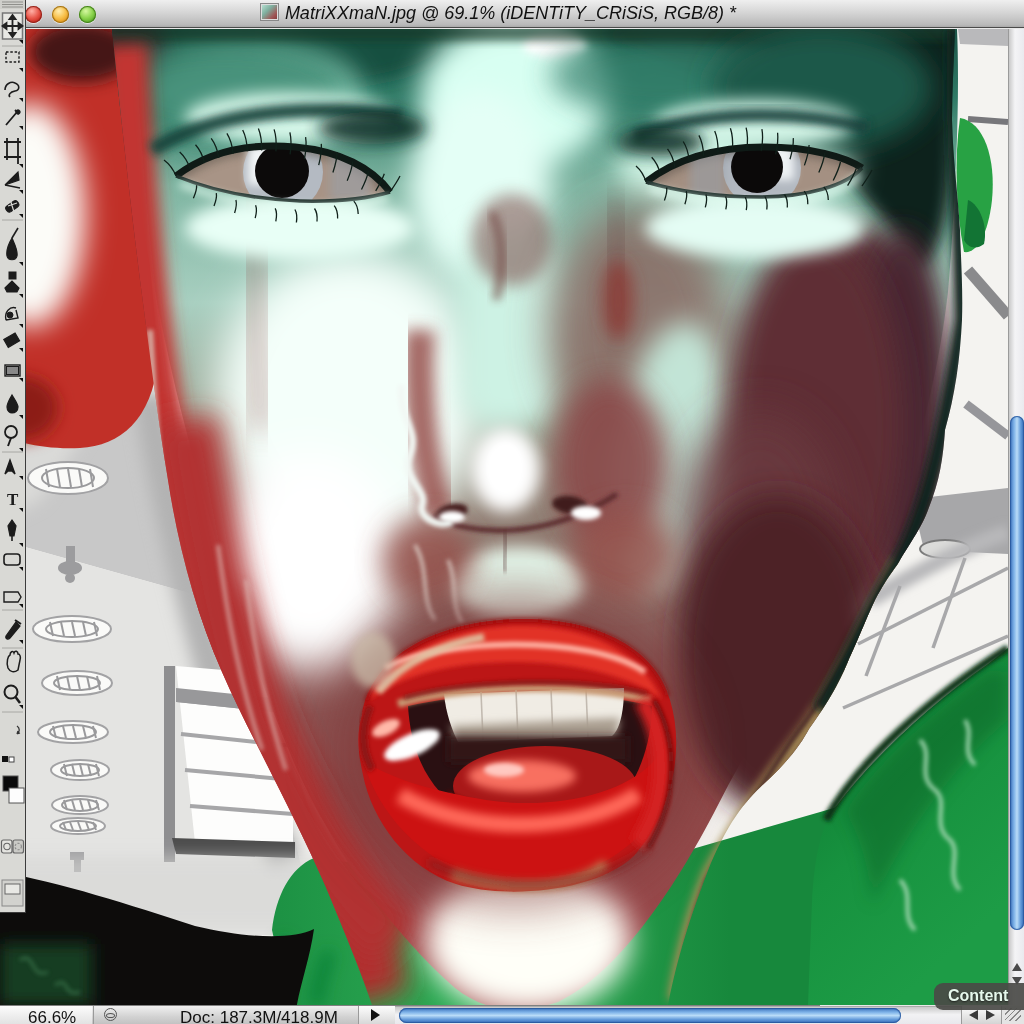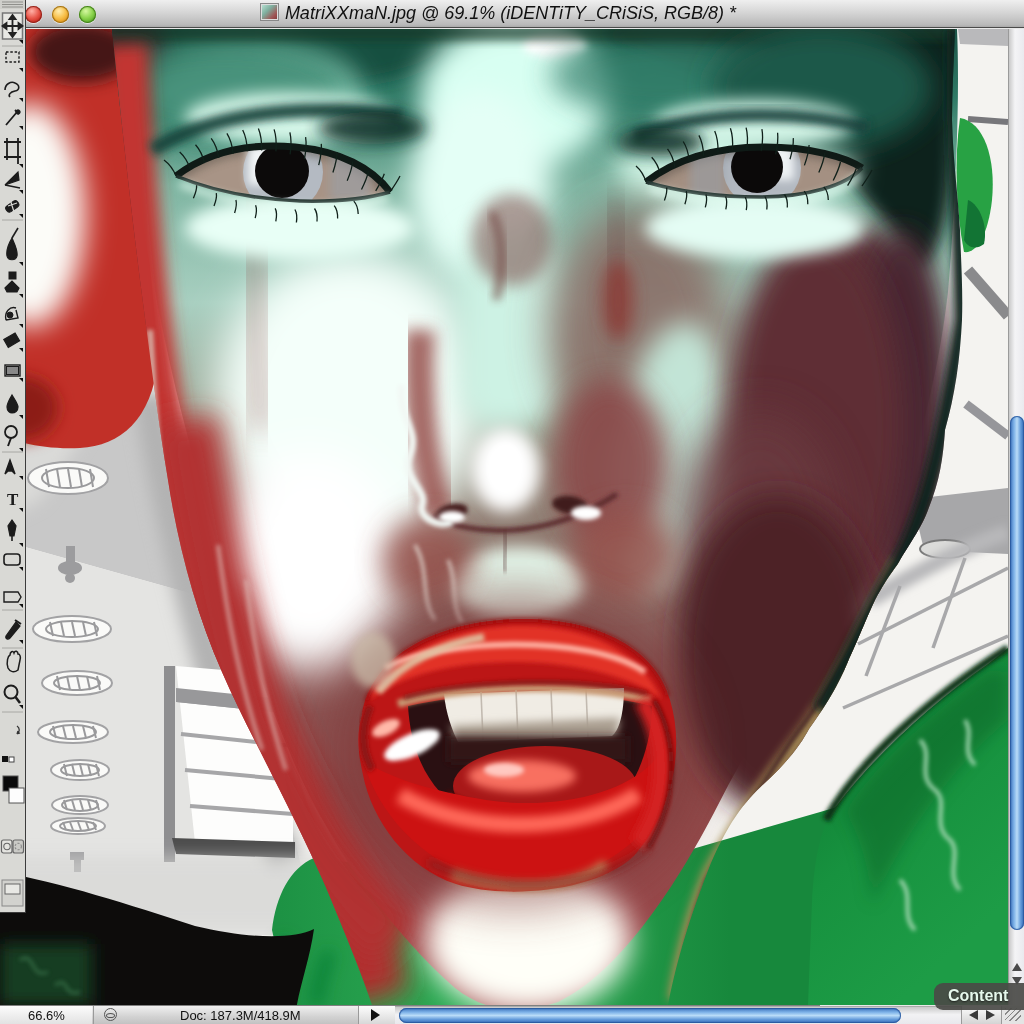--- a/index.html
+++ b/index.html
@@ -22,21 +22,21 @@
 #vscroll{position:absolute;left:1008px;top:29px;width:16px;height:976px;z-index:20;
 background:linear-gradient(90deg,#c9c9c9,#f4f4f6 40%,#eaeaee);border-left:1px solid #9a9a9a;box-sizing:border-box;}
 #vthumb{position:absolute;left:1px;top:387px;width:14px;height:514px;border-radius:7px;
 background:linear-gradient(90deg,#3a6fb8 0%,#7db2e8 28%,#b9dcf8 50%,#5e97d8 78%,#3a6fb8 100%);
 box-shadow:inset 0 0 1px 1px #2a5aa0;}
 .varr{position:absolute;left:3px;width:0;height:0;border-left:5px solid transparent;border-right:5px solid transparent;}
 #vup{bottom:34px;border-bottom:8px solid #4a4a4a;}
 #vdn{bottom:20px;border-top:8px solid #4a4a4a;}
 #statusbar{position:absolute;left:0;top:1005px;width:820px;height:19px;z-index:25;
 background:linear-gradient(#f0f0f0,#d2d2d2 60%,#c2c2c2);border-top:1px solid #808080;box-sizing:border-box;
-font-size:13px;color:#111;}
+font-size:17px;color:#111;}
 #zoomtxt{position:absolute;left:28px;top:2px;}
 #sep1{position:absolute;left:93px;top:0;width:1px;height:18px;background:#9a9a9a;}
 #wicon{position:absolute;left:104px;top:2px;width:13px;height:13px;border:1.5px solid #555;border-radius:50%;box-sizing:border-box;}
 #wicon:before{content:"";position:absolute;left:1px;top:4px;width:7px;height:3px;border:1px solid #555;border-radius:50%;}
 #doctxt{position:absolute;left:180px;top:2px;}
 #sbtn{position:absolute;left:358px;top:0;width:36px;height:18px;background:linear-gradient(#fdfdfd,#d8d8d8);border-left:1px solid #9a9a9a;border-right:1px solid #9a9a9a;}
 #sbtn:before{content:"";position:absolute;left:12px;top:3px;border-left:9px solid #111;border-top:6px solid transparent;border-bottom:6px solid transparent;}
 #htrack{position:absolute;left:395px;top:0;width:566px;height:18px;background:linear-gradient(#c9c9c9,#f2f2f4 45%,#e8e8ec);border-top:1px solid #aaa;box-sizing:border-box;}
 #hthumb{position:absolute;left:4px;top:1px;width:502px;height:15px;border-radius:8px;
 background:linear-gradient(#3a6fb8 0%,#7db2e8 28%,#b9dcf8 50%,#5e97d8 78%,#3a6fb8 100%);

